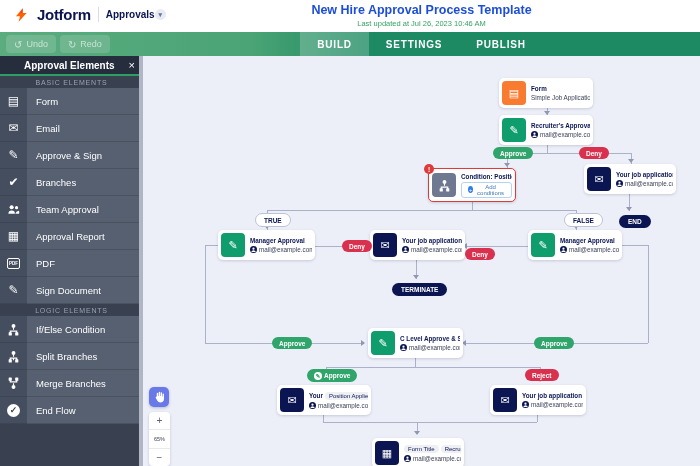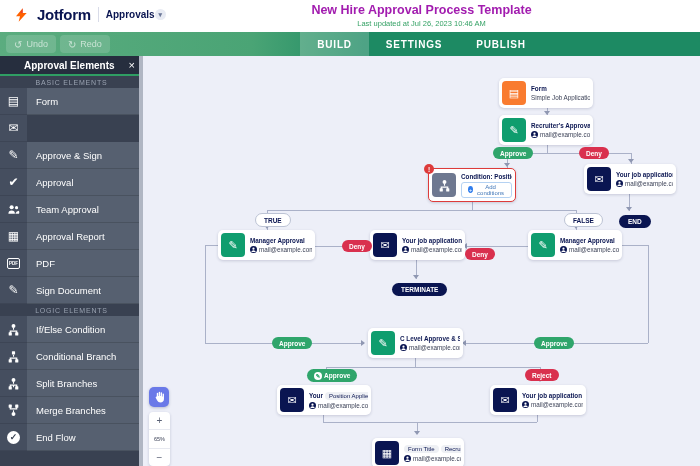--- a/index.html
+++ b/index.html
@@ -9,21 +9,21 @@
 
   
   .header { position:absolute; left:0; top:0; width:604px; height:32px; background:#fff; z-index:5; }
   .brand { position:absolute; left:14px; top:6px; display:flex; align-items:center; gap:7px; }
   .brand-name { font-size:15px; font-weight:800; color:#0a1551; letter-spacing:-0.3px; }
   .brand-divider { width:1px; height:15px; background:#d8dbe8; }
   .app-menu { display:flex; align-items:center; font-size:10px; font-weight:bold; color:#0a1551; cursor:pointer; }
   .chev-circle { width:11px; height:11px; border-radius:50%; background:#e8ebf3; color:#6c7898;
     font-size:7px; display:flex; align-items:center; justify-content:center; }
   .title-wrap { position:absolute; left:143px; top:3px; width:557px; text-align:center; }
-  .doc-title { font-size:12.5px; font-weight:bold; color:#a21caf; }
+  .doc-title { font-size:12.5px; font-weight:bold; color:#1d4ed8; }
   .doc-subtitle { font-size:7.5px; color:#36a266; margin-top:2px; }
 
   
   .toolbar { position:absolute; left:0; top:32px; width:700px; height:24px;
     background:linear-gradient(90deg,#5bac7f 0%,#4aa475 36%,#1d8a63 52%,#1d8a63 100%); z-index:6; }
   .undo-redo { position:absolute; left:6px; top:3px; display:flex; gap:4px; }
   .ur-btn { display:flex; align-items:center; gap:4px; background:rgba(255,255,255,.15);
     border:none; border-radius:4px; color:rgba(255,255,255,.62); font-size:9px; padding:2px 8px;
     font-family:inherit; cursor:default; height:18px; }
   .ur-ic { font-size:10px; }
@@ -149,28 +149,29 @@
     <div class="sb-green"></div>
 
     <div class="sb-band">BASIC ELEMENTS</div>
 
     <div class="sb-item">
       <span class="sb-ic">▤</span>
       <span class="sb-label">Form</span>
     </div>
     <div class="sb-item">
       <span class="sb-ic">✉</span>
+      <span class="sb-label">Email</span>
     </div>
     <div class="sb-item">
       <span class="sb-ic">✎</span>
       <span class="sb-label">Approve &amp; Sign</span>
     </div>
     <div class="sb-item">
       <span class="sb-ic">✔</span>
-      <span class="sb-label">Approval</span>
+      <span class="sb-label">Branches</span>
     </div>
     <div class="sb-item">
       <span class="sb-ic">
         <svg width="13" height="13" viewBox="0 0 14 14" fill="#fff">
             <circle cx="5" cy="4.5" r="2.2"></circle>
             <path d="M1.5 11.5a3.5 3.5 0 0 1 7 0z"></path>
             <circle cx="10.3" cy="5" r="1.7"></circle>
             <path d="M8.9 11.5a4.8 4.8 0 0 1 3.6-3.2c.8.7 1 2.1.4 3.2z"></path>
           </svg>
       </span>
@@ -196,31 +197,20 @@
     <div class="sb-item">
       <span class="sb-ic">
         <svg width="13" height="13" viewBox="0 0 14 14">
             <circle cx="7" cy="3.2" r="2.1" fill="#fff"></circle>
             <path d="M7 5v2.3M3.5 11V8.7h7V11" stroke="#fff" stroke-width="1.2" fill="none"></path>
             <rect x="1.8" y="10" width="3.4" height="3.4" rx=".6" fill="#fff"></rect>
             <rect x="8.8" y="10" width="3.4" height="3.4" rx=".6" fill="#fff"></rect>
           </svg>
       </span>
       <span class="sb-label">If/Else Condition</span>
-    </div>
-    <div class="sb-item">
-      <span class="sb-ic">
-        <svg width="13" height="13" viewBox="0 0 14 14">
-            <rect x="5.3" y="1.4" width="3.4" height="3.4" rx=".6" fill="#fff"></rect>
-            <path d="M7 5v2.3M3.5 11V8.7h7V11" stroke="#fff" stroke-width="1.2" fill="none"></path>
-            <rect x="1.8" y="10" width="3.4" height="3.4" rx=".6" fill="#fff"></rect>
-            <rect x="8.8" y="10" width="3.4" height="3.4" rx=".6" fill="#fff"></rect>
-          </svg>
-      </span>
-      <span class="sb-label">Conditional Branch</span>
     </div>
     <div class="sb-item">
       <span class="sb-ic">
         <svg width="13" height="13" viewBox="0 0 14 14">
             <circle cx="7" cy="3.2" r="2.1" fill="#fff"></circle>
             <path d="M7 5v2.3M3.5 11V8.7h7V11M7 8.7V11" stroke="#fff" stroke-width="1.2" fill="none"></path>
             <rect x="1.8" y="10" width="3.4" height="3.4" rx=".6" fill="#fff"></rect>
             <rect x="8.8" y="10" width="3.4" height="3.4" rx=".6" fill="#fff"></rect>
           </svg>
       </span>

